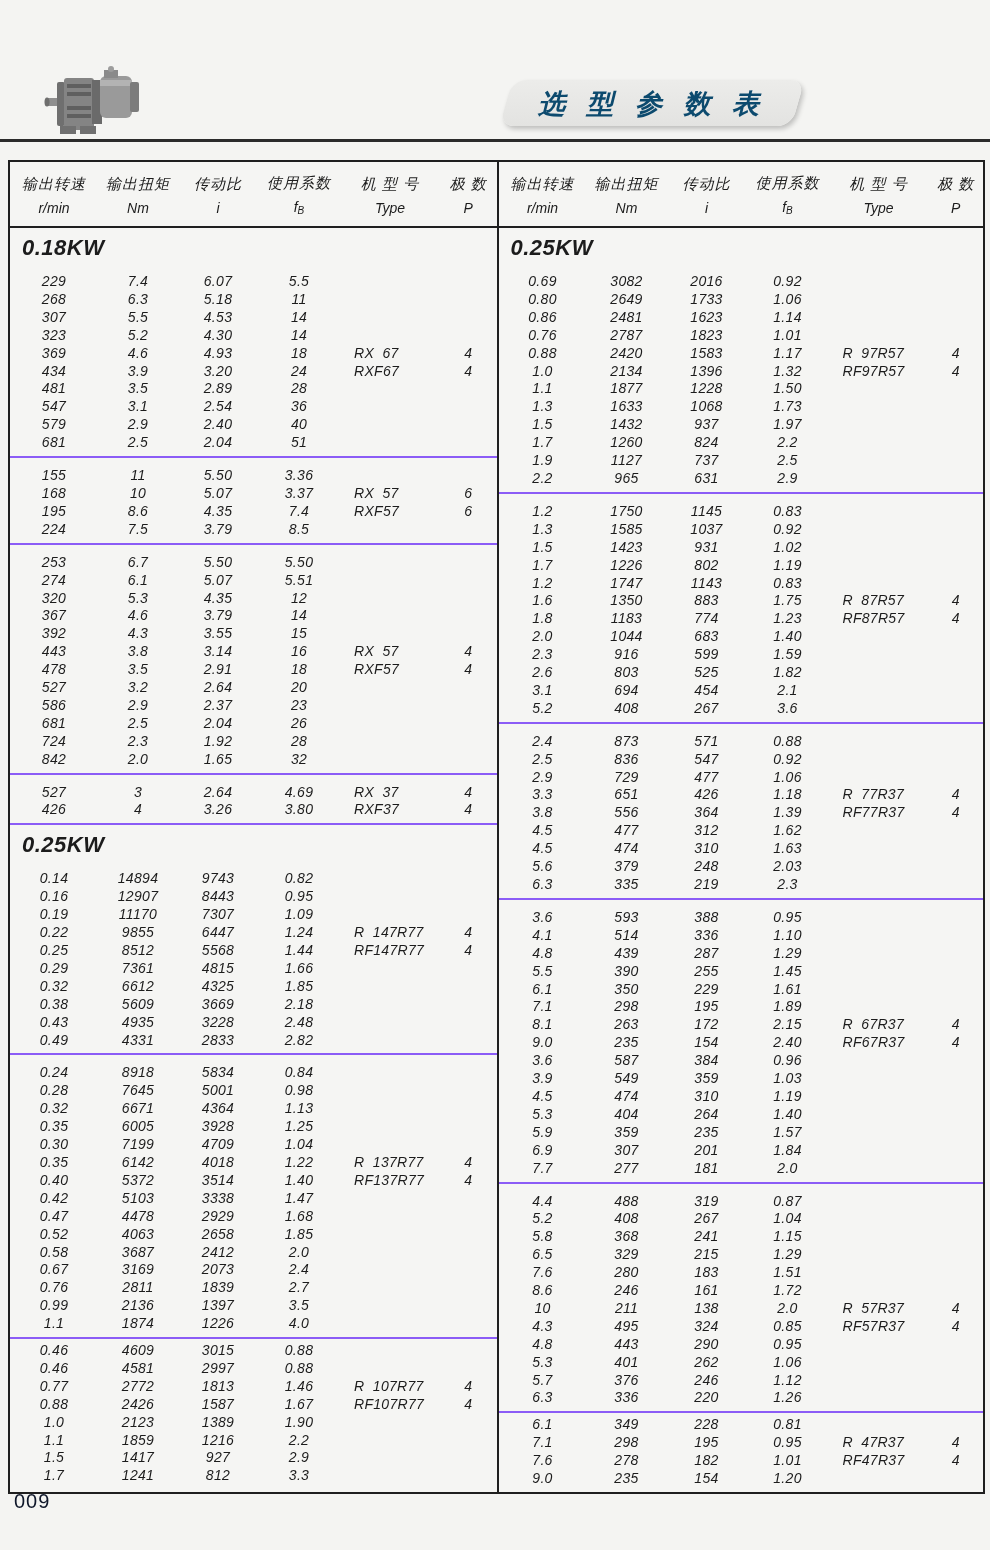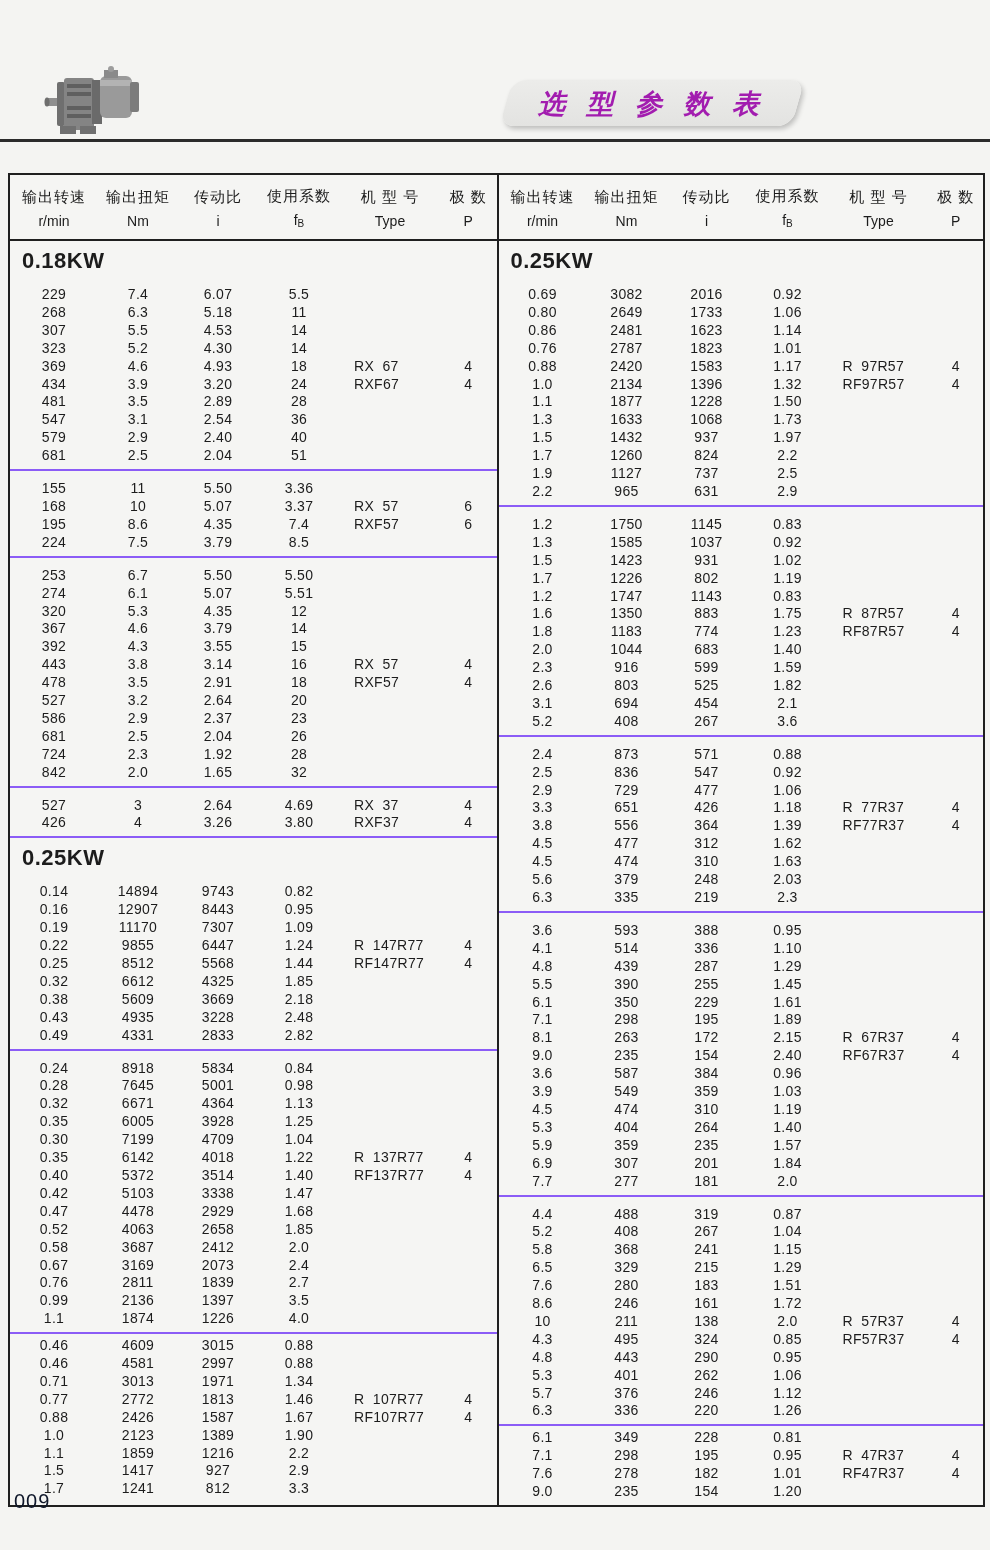--- a/index.html
+++ b/index.html
@@ -19,31 +19,32 @@
     position:absolute;left:506px;top:80px;width:292px;height:46px;
     background:linear-gradient(180deg,#ececea 0%,#e3e3e1 100%);
     transform:skewX(-16deg);
     border-radius:14px;
     box-shadow:3px 3px 5px rgba(0,0,0,0.22);
   }
   .badge-text{
     position:absolute;left:506px;top:84px;width:292px;height:40px;
     display:flex;align-items:center;justify-content:center;
     font-size:27px;font-weight:bold;font-style:italic;
-    letter-spacing:7px;color:#a21caf;white-space:nowrap;
+    letter-spacing:7px;color:#0c4a6e;white-space:nowrap;
   }
   .top-rule{position:absolute;left:0;top:139px;width:990px;height:3px;background:#2b2b2b;}
 
   
   .sel-table{
-    position:absolute;left:8px;top:173px;width:977px;
+    position:absolute;left:8px;top:160px;width:977px;
     border:2px solid #1f1f1f;
     display:flex;flex-direction:row;align-items:stretch;
     background:#f5f5f3;
     box-sizing:border-box;
+    font-style:italic;
   }
   .half{width:50%;box-sizing:border-box;display:flex;flex-direction:column;}
   .half.right{border-left:2px solid #1f1f1f;}
 
   .header-row{
     display:grid;grid-template-columns:88px 80px 80px 82px 100px 1fr;
     border-bottom:2px solid #1f1f1f;
     height:62px;align-content:center;
     padding-top:2px;
   }
@@ -392,20 +393,28 @@
             </div>
             <div class="row">
               <div class="cell">0.25</div>
               <div class="cell">8512</div>
               <div class="cell">5568</div>
               <div class="cell">1.44</div>
               <div class="cell type">RF147R77</div>
               <div class="cell">4</div>
             </div>
             <div class="row">
+              <div class="cell">0.29</div>
+              <div class="cell">7361</div>
+              <div class="cell">4815</div>
+              <div class="cell">1.66</div>
+              <div class="cell type"></div>
+              <div class="cell"></div>
+            </div>
+            <div class="row">
               <div class="cell">0.32</div>
               <div class="cell">6612</div>
               <div class="cell">4325</div>
               <div class="cell">1.85</div>
               <div class="cell type"></div>
               <div class="cell"></div>
             </div>
             <div class="row">
               <div class="cell">0.38</div>
               <div class="cell">5609</div>
@@ -560,28 +569,20 @@
               <div class="cell">3015</div>
               <div class="cell">0.88</div>
               <div class="cell type"></div>
               <div class="cell"></div>
             </div>
             <div class="row">
               <div class="cell">0.46</div>
               <div class="cell">4581</div>
               <div class="cell">2997</div>
               <div class="cell">0.88</div>
-              <div class="cell type"></div>
-              <div class="cell"></div>
-            </div>
-            <div class="row">
-              <div class="cell">0.71</div>
-              <div class="cell">3013</div>
-              <div class="cell">1971</div>
-              <div class="cell">1.34</div>
               <div class="cell type"></div>
               <div class="cell"></div>
             </div>
             <div class="row">
               <div class="cell">0.77</div>
               <div class="cell">2772</div>
               <div class="cell">1813</div>
               <div class="cell">1.46</div>
               <div class="cell type">R  107R77</div>
               <div class="cell">4</div>

